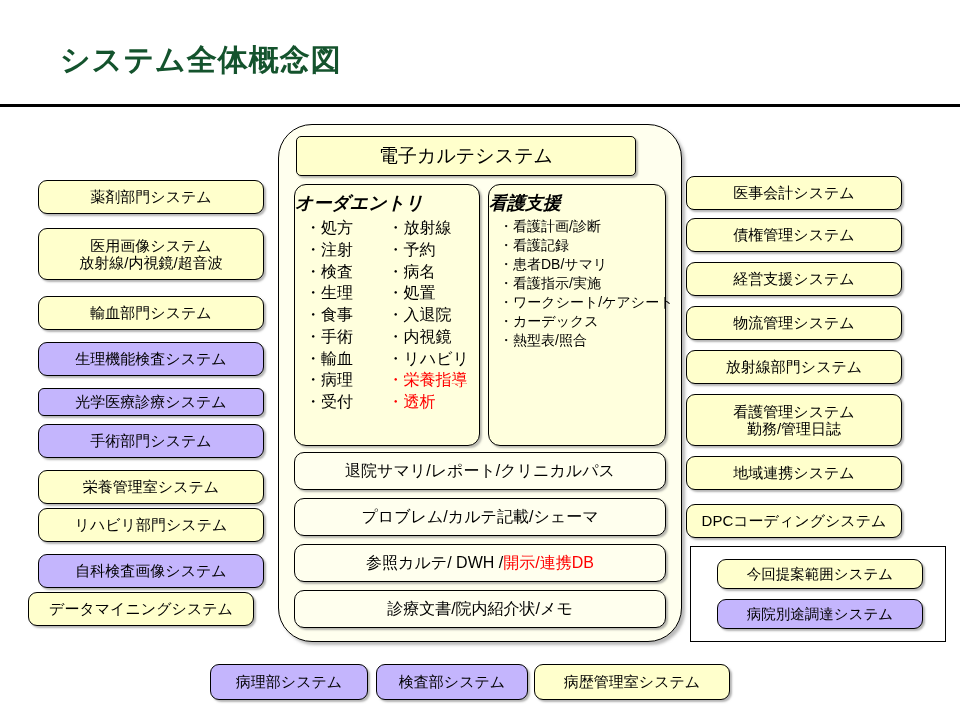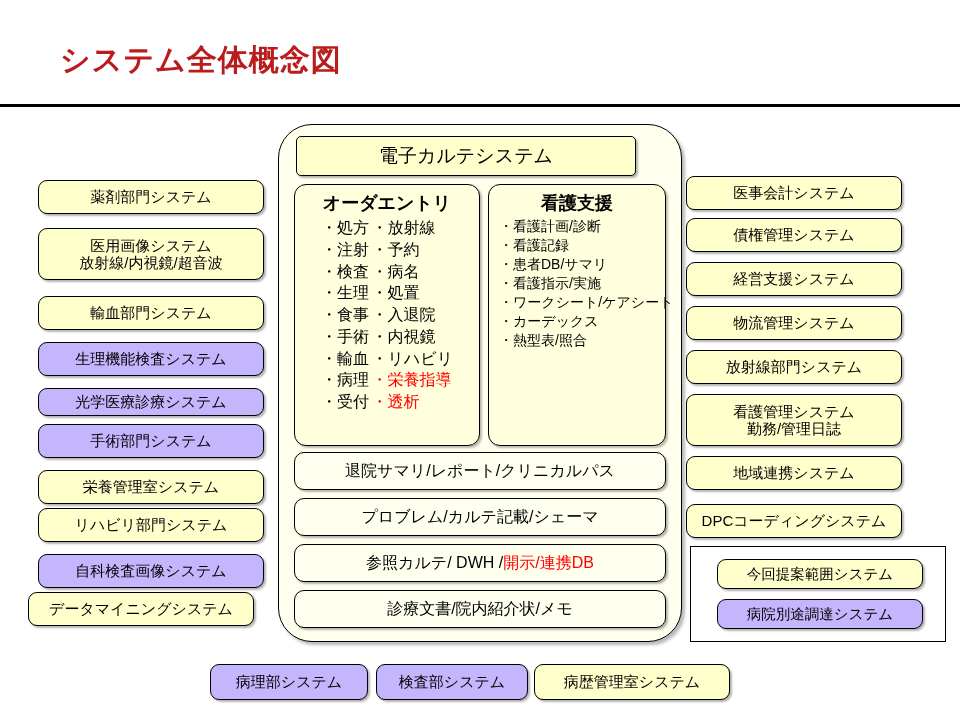--- a/index.html
+++ b/index.html
@@ -13,21 +13,21 @@
     font-family: "Liberation Sans", sans-serif;
     overflow: hidden;
     position: relative;
   }
   #page-title {
     position: absolute;
     left: 60px;
     top: 40px;
     font-size: 30px;
     font-weight: bold;
-    color: #b91c1c;
+    color: #14532d;
     letter-spacing: 1px;
   }
   #title-rule {
     position: absolute;
     left: 0;
     top: 104px;
     width: 960px;
     height: 3px;
     background: #000000;
   }
@@ -77,30 +77,30 @@
     position: absolute;
     box-sizing: border-box;
     border: 1.5px solid #000000;
     border-radius: 12px;
     background: #ffffdd;
     box-shadow: 2px 2px 2px rgba(120,120,120,0.5);
   }
   #order-col { left: 294px; top: 184px; width: 186px; height: 262px; }
   #nurse-col { left: 488px; top: 184px; width: 178px; height: 262px; }
   .col-head {
-    text-align: center;
     font-size: 18px;
     font-weight: bold;
     margin-top: 6px;
     margin-bottom: 2px;
+    font-style: italic;
   }
   .two-col-list {
     display: flex;
     justify-content: space-between;
-    padding: 0 26px;
+    padding: 0 10px;
   }
   .two-col-list ul {
     list-style: none;
     margin: 0;
     padding: 0;
   }
   .two-col-list li,
   .one-col-list li {
     white-space: nowrap;
     line-height: 1.36;
@@ -201,21 +201,21 @@
 
 <div class="box" style="left:38px; top:180px; width:226px; height:34px;">薬剤部門システム</div>
 
 <div class="box" style="left:38px; top:228px; width:226px; height:52px; flex-direction:column;">
   <span>医用画像システム</span>
   <span>放射線/内視鏡/超音波</span>
 </div>
 
 <div class="box" style="left:38px; top:296px; width:226px; height:34px;">輸血部門システム</div>
 <div class="box pink" style="left:38px; top:342px; width:226px; height:34px;">生理機能検査システム</div>
-<div class="box pink" style="left:38px; top:388px; width:226px; height:28px;">光学医療診療システム</div>
+<div class="box pink" style="left:38px; top:388px; width:226px; height:28px;border-radius:6px;">光学医療診療システム</div>
 <div class="box pink" style="left:38px; top:424px; width:226px; height:34px;">手術部門システム</div>
 <div class="box" style="left:38px; top:470px; width:226px; height:34px;">栄養管理室システム</div>
 <div class="box" style="left:38px; top:508px; width:226px; height:34px;">リハビリ部門システム</div>
 <div class="box pink" style="left:38px; top:554px; width:226px; height:34px;">自科検査画像システム</div>
 <div class="box" style="left:28px; top:592px; width:226px; height:34px;">データマイニングシステム</div>
 
 <div class="box" style="left:686px; top:176px; width:216px; height:34px;border-radius:8px;">医事会計システム</div>
 <div class="box" style="left:686px; top:218px; width:216px; height:34px;">債権管理システム</div>
 <div class="box" style="left:686px; top:262px; width:216px; height:34px;">経営支援システム</div>
 <div class="box" style="left:686px; top:306px; width:216px; height:34px;">物流管理システム</div>

